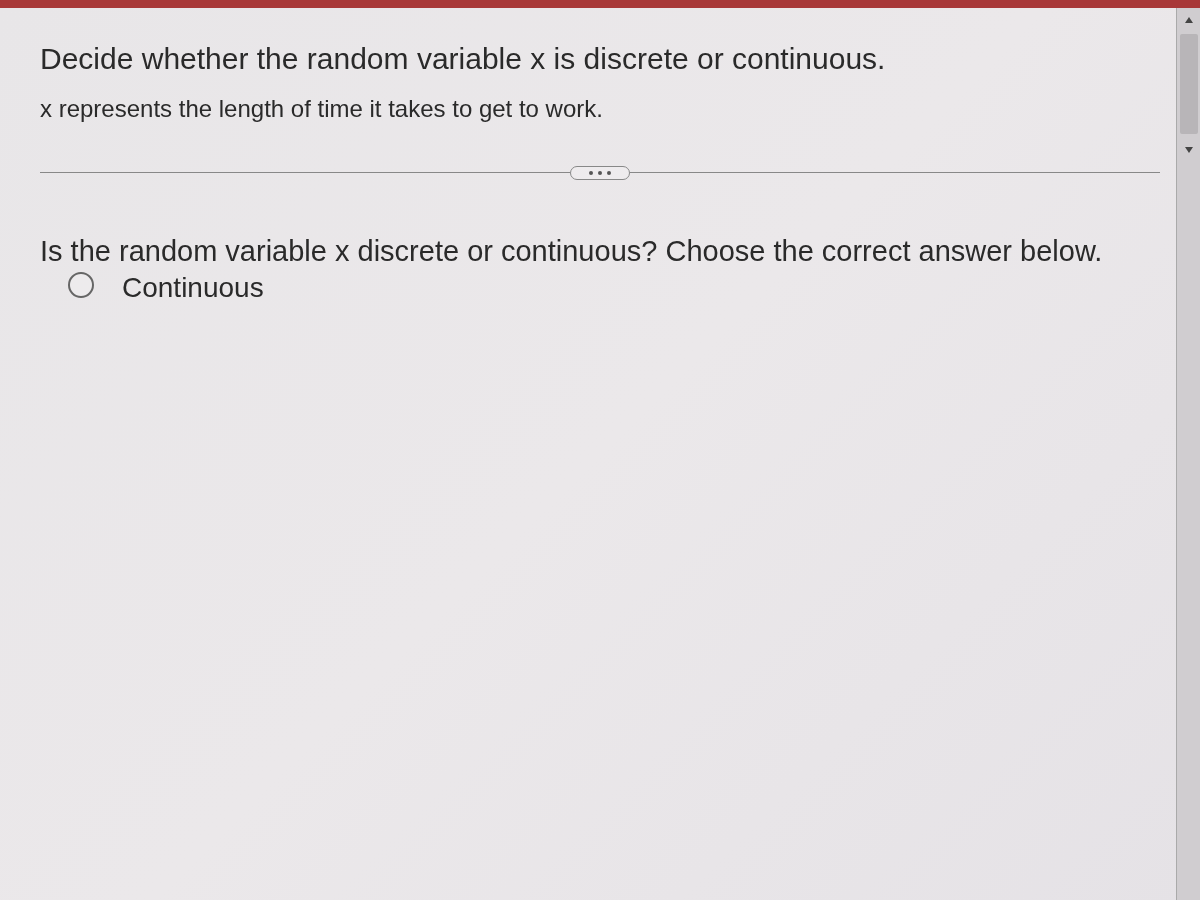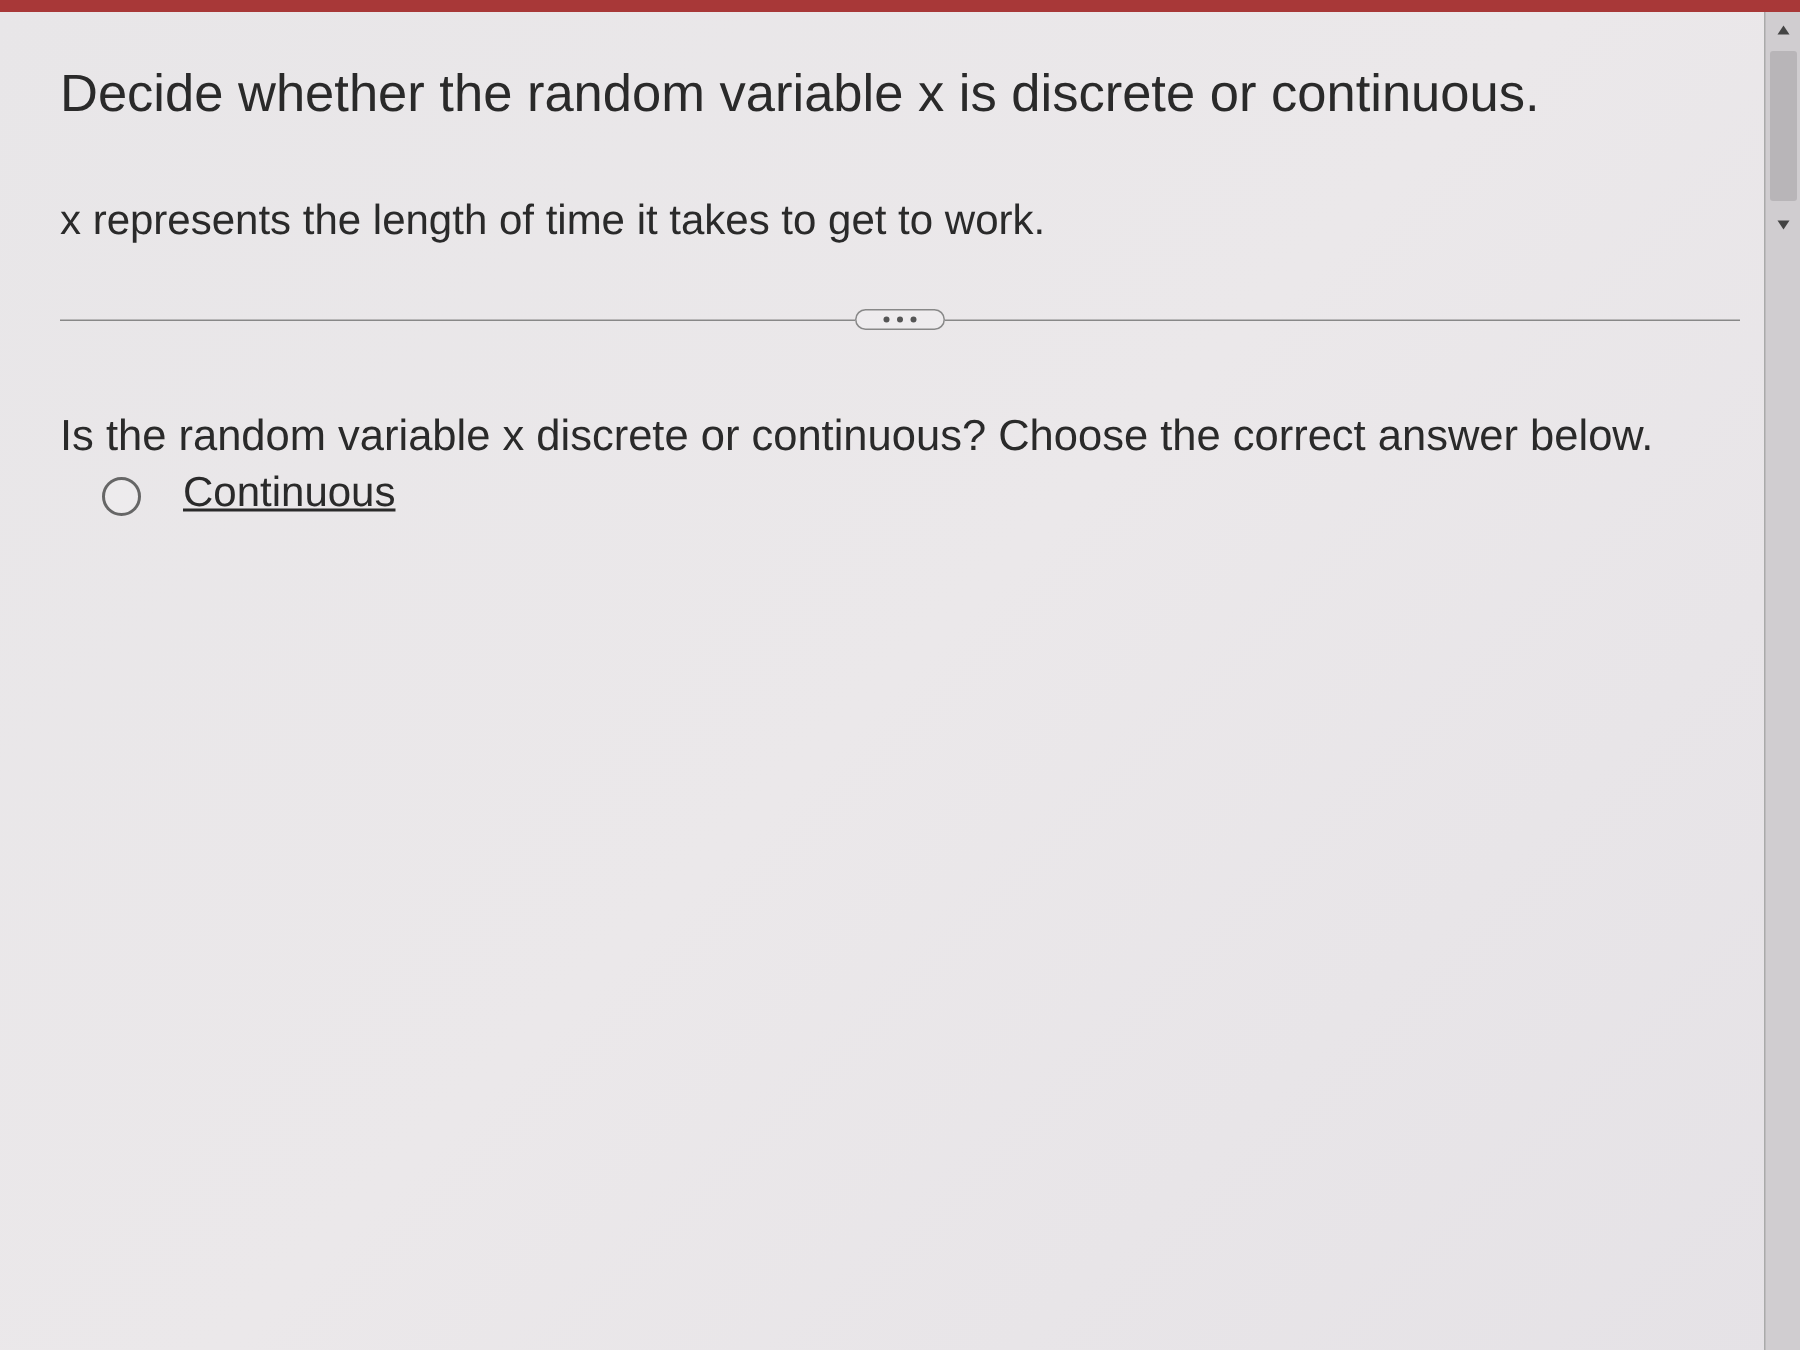--- a/index.html
+++ b/index.html
@@ -18,27 +18,27 @@
     .top-bar {
       height: 8px;
       background: #a83838;
       width: 100%;
     }
     .content {
       padding: 30px 40px 40px 40px;
       color: #2a2a2a;
     }
     .question-prompt {
-      font-size: 35px;
+      font-size: 30px;
       color: #2a2a2a;
-      margin-bottom: 40px;
+      margin-bottom: 12px;
       line-height: 1.4;
     }
     .question-context {
-      font-size: 28px;
+      font-size: 24px;
       color: #2a2a2a;
       margin-bottom: 40px;
       line-height: 1.4;
     }
     .divider-row {
       display: flex;
       align-items: center;
       margin: 40px 0 50px 0;
     }
     .divider-line {
@@ -66,24 +66,23 @@
     .instruction {
       font-size: 29px;
       color: #2a2a2a;
       line-height: 1.45;
     }
     .options {
       padding-left: 28px;
     }
     .option {
       display: flex;
-      align-items: flex-end;
+      align-items: flex-start;
       margin-bottom: 28px;
       cursor: pointer;
-      text-decoration: underline;
     }
     .radio {
       width: 26px;
       height: 26px;
       border: 2px solid #666;
       border-radius: 50%;
       margin-right: 28px;
       background: rgba(255,255,255,0.2);
       flex-shrink: 0;
     }

